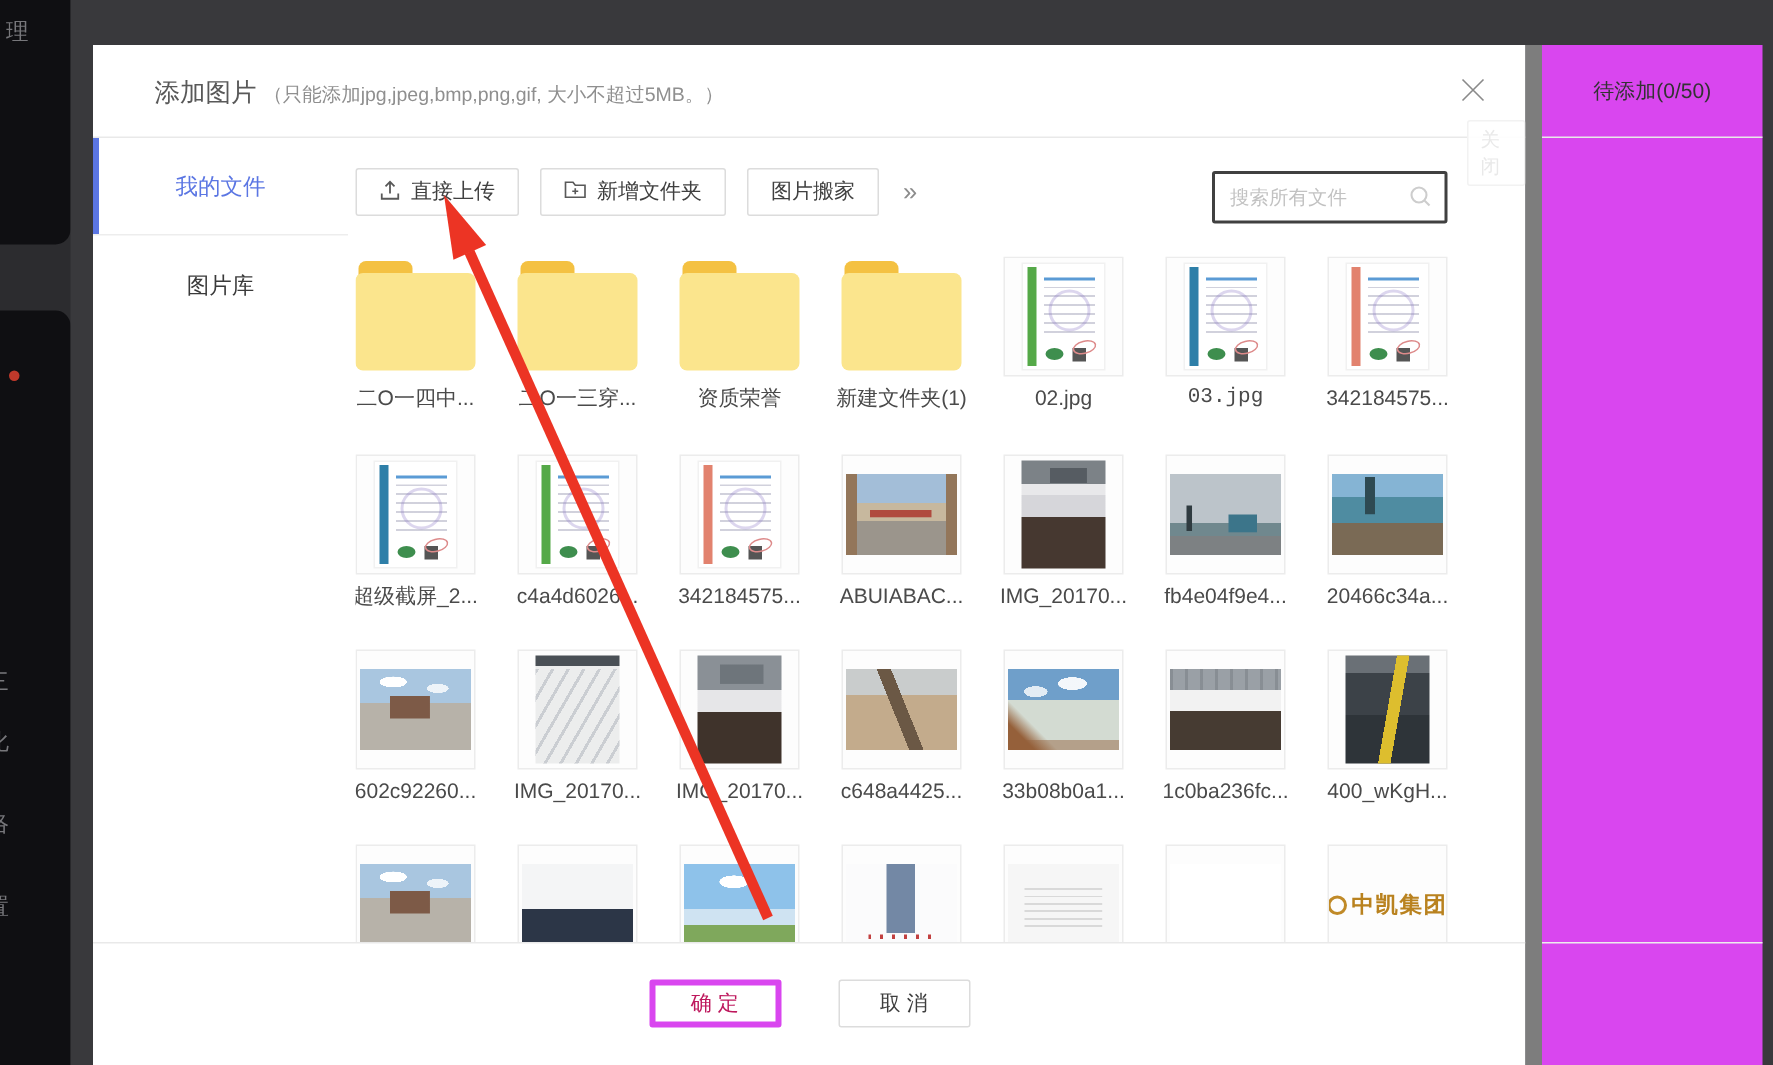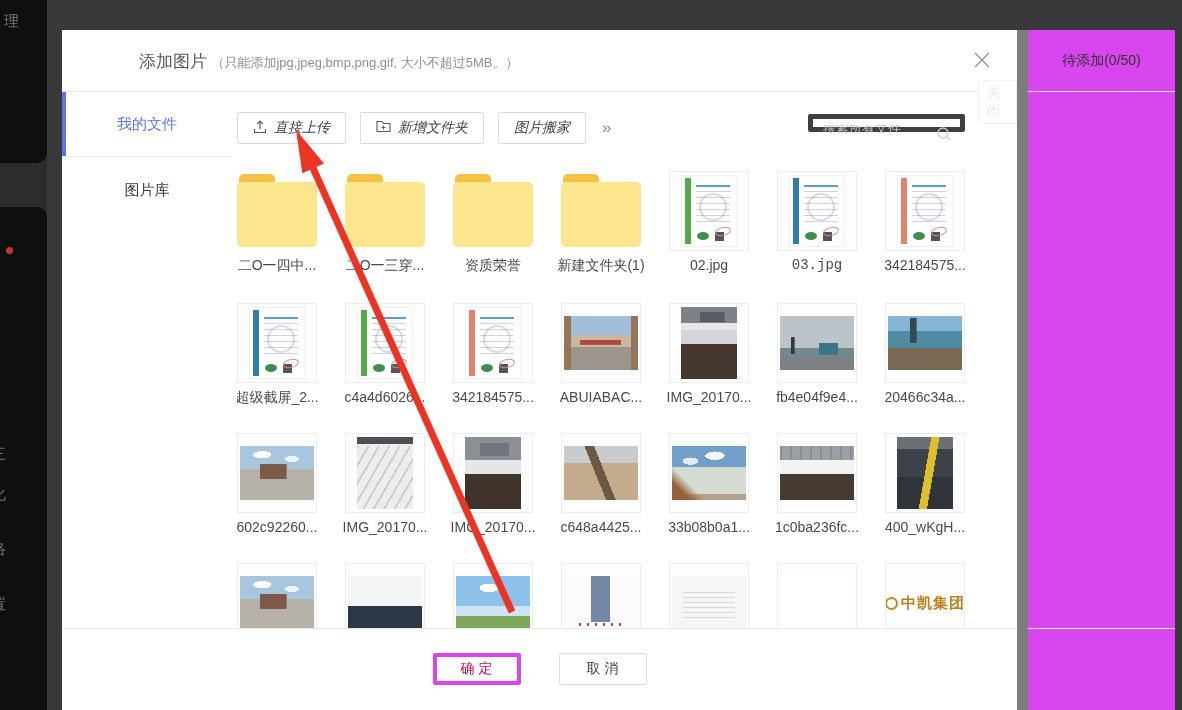--- a/index.html
+++ b/index.html
@@ -11,40 +11,40 @@
   .sidebar { position:absolute; left:0; top:0; width:47px; height:710px; background:#2c2c2f; overflow:hidden; }
   .sb-panel1 { position:absolute; left:0; top:0; width:47px; height:163px; background:#0f0f12; border-radius:0 0 10px 0; }
   .sb-panel2 { position:absolute; left:0; top:207px; width:47px; height:503px; background:#0f0f12; border-radius:0 10px 0 0; }
   .sb-frag { position:absolute; left:-9px; color:#77777b; font-size:15px; white-space:nowrap; }
   .sb-dot { position:absolute; left:6px; top:40px; width:7px; height:7px; border-radius:50%; background:#c0392b; }
 
   
   .modal { position:absolute; left:62px; top:30px; width:955px; height:680px; background:#fff; }
   .m-header { position:absolute; left:0; top:0; width:955px; height:62px; border-bottom:1px solid #e9e9e9; }
   .m-title-wrap { position:absolute; left:41px; top:20px; white-space:nowrap; }
-  .m-title { font-size:17px; color:#595959;margin-left:36px; }
+  .m-title { font-size:17px; color:#595959; }
   .m-hint { font-size:13px; color:#8f8f8f; }
   .m-close { position:absolute; right:26px; top:21px; width:18px; height:18px; cursor:pointer; }
   .m-close svg { display:block; }
   .m-tooltip { position:absolute; left:916px; top:50px; padding:3px 8px; background:rgba(255,255,255,.88);
                border:1px solid #f2f2f2; color:#e9e9e9; font-size:13px; border-radius:2px; }
 
   
   .tab { position:absolute; left:0; width:170px; height:65px; display:flex; align-items:center; justify-content:center;
          font-size:15px; cursor:pointer; }
   .tab-1 { top:62px; color:#5b76e3; border-bottom:1px solid #ededed; }
   .tab-1::before { content:''; position:absolute; left:0; top:0; bottom:0; width:4px; background:#5b76e3; }
   .tab-2 { top:128px; color:#3a3a3a; }
 
   
   .toolbar { position:absolute; left:175px; top:82px; display:flex; align-items:center; gap:14px; }
   .tb-btn { height:32px; padding:0 15px; display:inline-flex; align-items:center; gap:7px; background:#fff;
-            border:1px solid #dcdcdc; border-radius:2px; font-size:14px; color:#404040; cursor:pointer; white-space:nowrap;font-style:italic; }
+            border:1px solid #dcdcdc; border-radius:2px; font-size:14px; color:#404040; cursor:pointer; white-space:nowrap; }
   .tb-more { color:#8c8c8c; font-size:17px; margin-left:2px; cursor:pointer; letter-spacing:-2px; }
-  .search-box { position:absolute; left:746px; top:84px; width:157px; height:18px; border:5px solid #404040; border-radius:2px; }
+  .search-box { position:absolute; left:746px; top:84px; width:157px; height:35px; border:2px solid #404040; border-radius:2px; }
   .search-box input { width:100%; height:100%; border:0; outline:none; padding:0 30px 0 10px; font-size:13px; color:#555;
                       font-family:inherit; background:transparent; }
   .search-box input::placeholder { color:#c2c2c2; }
   .search-icon { position:absolute; right:8px; top:7px; }
 
   
   .grid { position:absolute; left:175px; top:141px; width:765px; height:457px; overflow:hidden; }
   .cell { position:absolute; width:80px; cursor:pointer; }
   .g-label { position:absolute; left:50%; top:86px; transform:translateX(-50%); white-space:nowrap;
              font-size:14px; color:#4a4a4a; }

